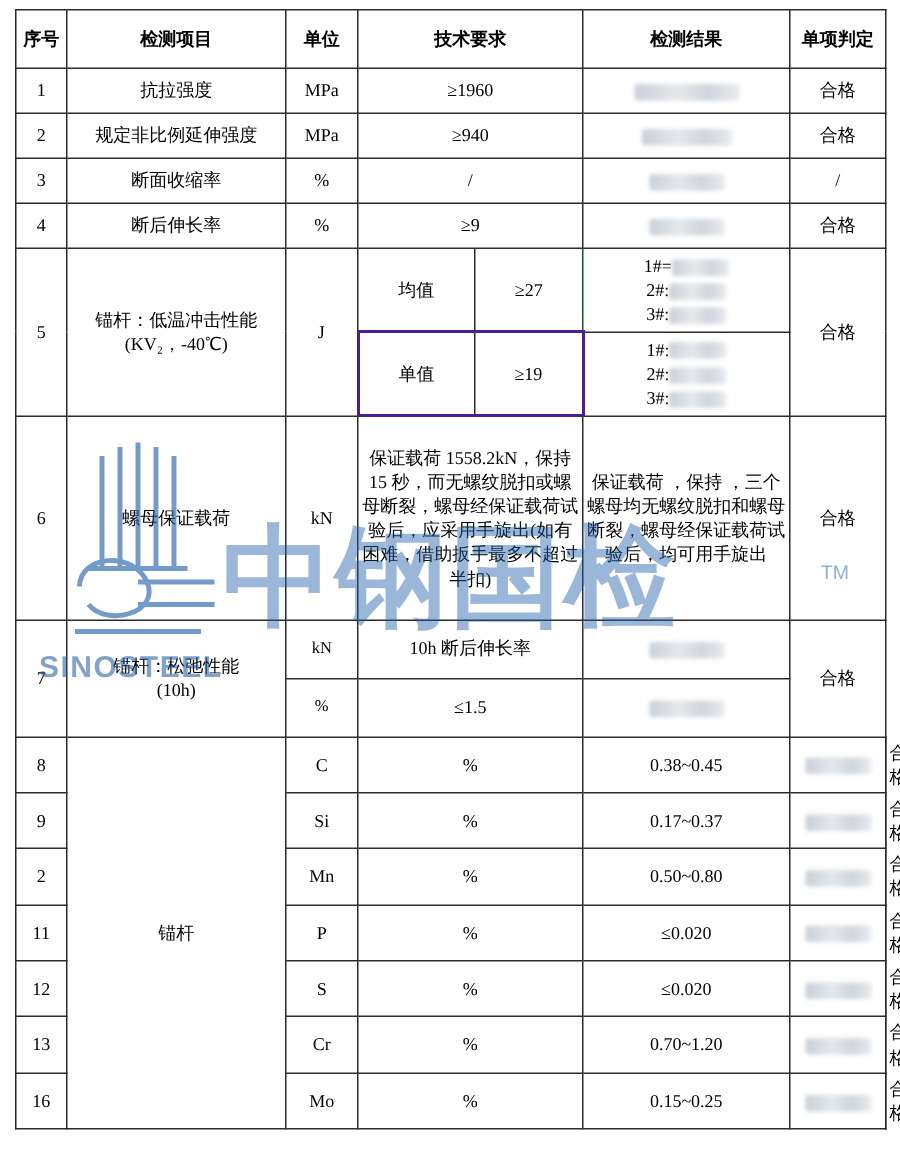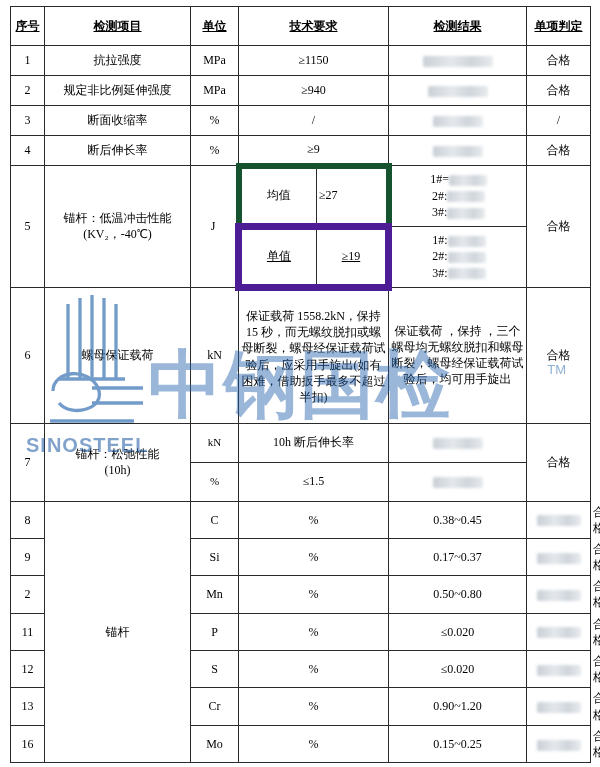--- a/index.html
+++ b/index.html
@@ -27,21 +27,20 @@
     vertical-align:middle;
     font-size:12px;
     line-height:1.35;
     padding:2px 2px;
     background:transparent;
   }
   thead td{
     font-weight:bold;
     font-size:13px;
     height:34px;
-    text-decoration:underline;
   }
   .col-no{width:34px;}
   .col-item{width:146px;}
   .col-unit{width:48px;}
   .col-req{width:150px;}
   .col-res{width:138px;}
   .col-judge{width:64px;}
   .r-tall{height:30px;}
   .small{font-size:11px;}
   .blur{
@@ -114,21 +113,21 @@
     font-size:20px;
     font-weight:bold;
     color:rgba(25,85,160,0.55);
     letter-spacing:1px;
     font-family:"Liberation Sans", sans-serif;
     text-align:right;
   }
   .wm-tm{
     position:absolute;
     right:34px;
-    top:356px;
+    top:368px;
     font-size:13px;
     color:rgba(30,95,170,0.5);
     font-family:"Liberation Sans", sans-serif;
   }
 </style>
 </head>
 <body>
 
 <div class="sheet">
 
@@ -150,21 +149,21 @@
         <td>检测结果</td>
         <td>单项判定</td>
       </tr>
     </thead>
     <tbody>
 
       <tr class="r-tall">
         <td>1</td>
         <td>抗拉强度</td>
         <td>MPa</td>
-        <td>≥1150</td>
+        <td>≥1960</td>
         <td><span class="blur w70"></span></td>
         <td>合格</td>
       </tr>
 
       <tr class="r-tall">
         <td>2</td>
         <td>规定非比例延伸强度</td>
         <td>MPa</td>
         <td>≥940</td>
         <td><span class="blur w60"></span></td>
@@ -189,39 +188,39 @@
         <td>合格</td>
       </tr>
 
       <tr>
         <td rowspan="2">5</td>
         <td rowspan="2" class="two-line">
           <div>锚杆：低温冲击性能</div>
           <div>(KV₂，-40℃)</div>
         </td>
         <td rowspan="2">J</td>
-        <td style="padding:0;border:6px solid #14532d;">
+        <td style="padding:0;border:1px solid #14532d;">
           <table class="nested">
             <tbody>
                 <tr>
               <td style="border:0;border-right:1px solid #2b2b2b;width:52%;height:50px;text-align:center;font-size:12px;">均值</td>
-              <td style="border:0;text-align:left;font-size:12px;">≥27</td>
+              <td style="border:0;text-align:center;font-size:12px;">≥27</td>
             </tr>
           </tbody>
             </table>
         </td>
         <td class="res-lines">
           <div><span>1#=</span><span class="blur w38"></span></div>
           <div><span>2#:</span><span class="blur w38"></span></div>
           <div><span>3#:</span><span class="blur w38"></span></div>
         </td>
         <td rowspan="2">合格</td>
       </tr>
       <tr>
-        <td style="padding:0;border:7px solid #4c1d95;text-decoration:underline;">
+        <td style="padding:0;border:2px solid #4c1d95;">
           <table class="nested">
             <tbody>
                 <tr>
               <td style="border:0;border-right:1px solid #2b2b2b;width:52%;height:50px;text-align:center;font-size:12px;">单值</td>
               <td style="border:0;text-align:center;font-size:12px;">≥19</td>
             </tr>
           </tbody>
             </table>
         </td>
         <td class="res-lines">
@@ -295,21 +294,21 @@
         <td>S</td>
         <td>%</td>
         <td>≤0.020</td>
         <td><span class="blur w44"></span></td>
         <td>合格</td>
       </tr>
       <tr class="r-tall">
         <td>13</td>
         <td>Cr</td>
         <td>%</td>
-        <td>0.90~1.20</td>
+        <td>0.70~1.20</td>
         <td><span class="blur w44"></span></td>
         <td>合格</td>
       </tr>
       <tr class="r-tall">
         <td>16</td>
         <td>Mo</td>
         <td>%</td>
         <td>0.15~0.25</td>
         <td><span class="blur w44"></span></td>
         <td>合格</td>

